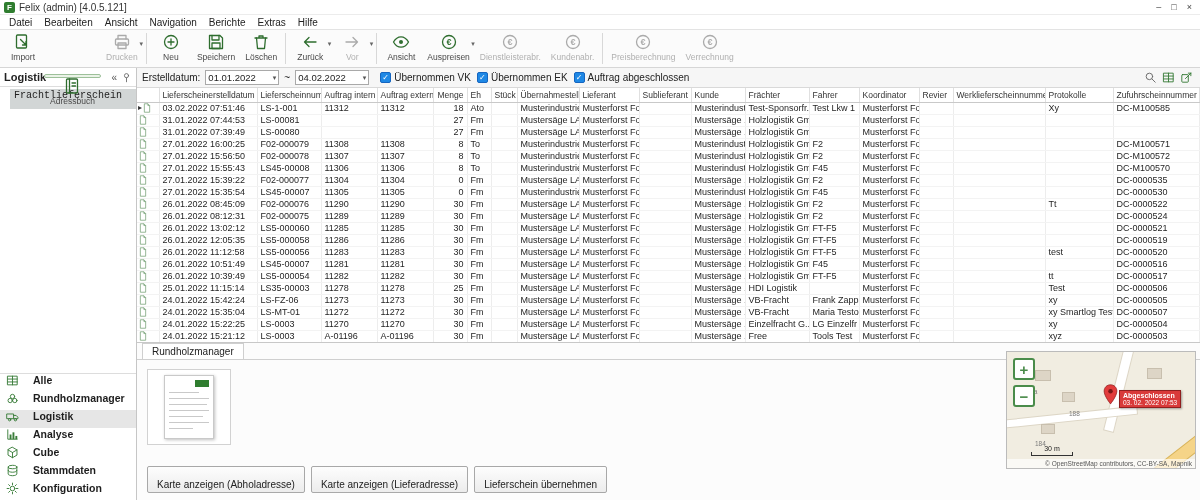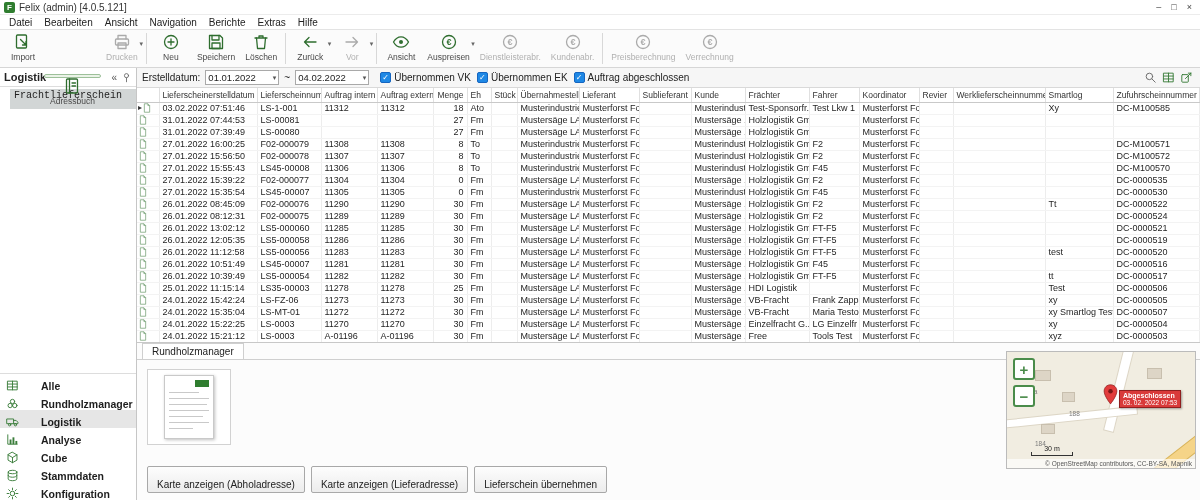--- a/index.html
+++ b/index.html
@@ -42,21 +42,21 @@
   .side-icons .icon{width:11px;height:11px;color:#666;}
   .radio-box{margin:4px 3px 2px;border:1px solid #cfcfcf;padding:3px 4px;display:flex;gap:10px;align-items:center;}
   .radio{display:flex;align-items:center;gap:3px;font-size:10px;}
   .rdot{width:10px;height:10px;border:1px solid #8a8a8a;border-radius:50%;position:relative;background:#fff;}
   .rdot.sel::after{content:"";position:absolute;left:2px;top:2px;width:4px;height:4px;border-radius:50%;background:#2f7d2f;}
   .tree{margin-top:2px;}
   .tree-item{margin-left:10px;height:20px;line-height:14px;padding-left:4px;font-size:10px;color:#222;font-family:Liberation Mono, monospace;}
   .tree-item.sel{background:#d2d6d6;}
   .side-spacer{flex:1;}
   .nav-list{border-top:1px solid #ddd;}
-  .nav-item{height:18px;display:flex;align-items:flex-end;gap:22px;padding-left:6px;}
+  .nav-item{height:18px;display:flex;align-items:flex-start;gap:14px;padding-left:6px;}
   .nav-item.active{background:#e6e6e6;}
   .nav-item .icon{width:13px;height:13px;color:#3a7d3a;}
   .nav-label{font-size:10.5px;font-weight:bold;color:#1d1d1d;}
 
   
   .main{flex:1;min-width:0;display:flex;flex-direction:column;}
 
   
   .filterbar{height:20px;flex:none;display:flex;align-items:center;gap:5px;padding:0 5px;background:#f6f6f6;border-bottom:1px solid #d9d9d9;}
   .f-label{font-size:10px;color:#222;}
@@ -449,21 +449,21 @@
               <th class="">Stück</th>
               <th class="">Übernahmestelle</th>
               <th class="">Lieferant</th>
               <th class="">Sublieferant</th>
               <th class="">Kunde</th>
               <th class="">Frächter</th>
               <th class="">Fahrer</th>
               <th class="">Koordinator</th>
               <th class="">Revier</th>
               <th class="">Werklieferscheinnummer</th>
-              <th class="">Smartlog</th>
+              <th class="">Protokolle</th>
               <th class="">Zufuhrscheinnummer</th>
             </tr>
           </thead>
         <tbody id="grid-body">
             <tr>
               <td class="selcol"><span class="rowmark">▸</span><span class="icon doc"><svg viewBox="0 0 18 22" fill="none" stroke="currentColor" stroke-width="1.6" stroke-linejoin="round">
                     <path d="M3 1.5h8l4 4V20.5H3z"></path>
                     <path d="M11 1.5v4h4"></path>
                   </svg></span></td>
               <td class="">03.02.2022 07:51:46</td>

